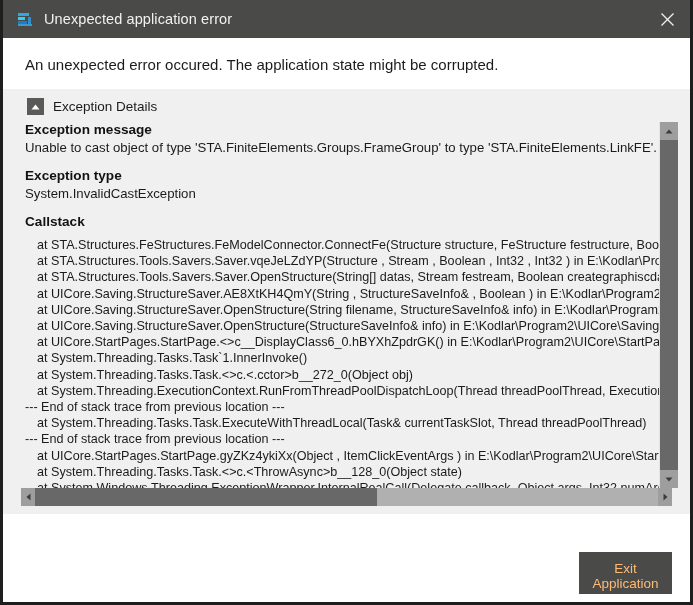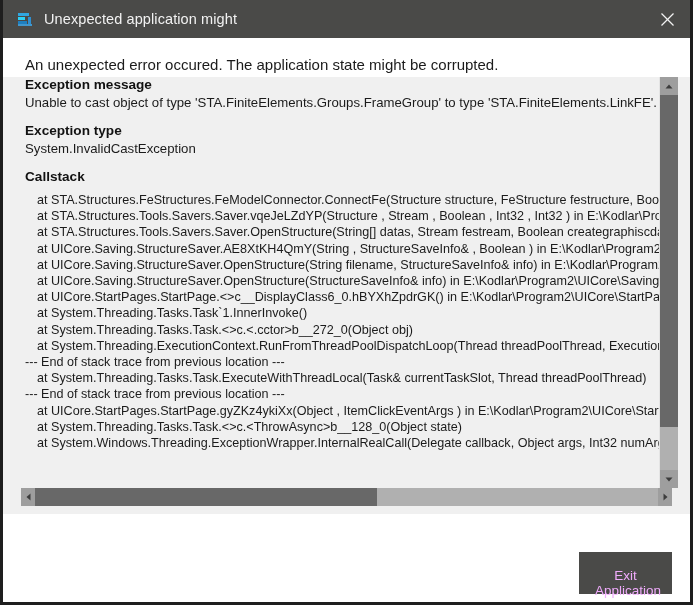--- a/index.html
+++ b/index.html
@@ -65,21 +65,21 @@
     display: flex;
     align-items: center;
     justify-content: center;
     cursor: default;
   }
   #close-button svg { display:block; }
 
   
   #message-band {
     background: #ffffff;
-    padding: 18px 0 4px 22px;
+    padding: 18px 0 16px 22px;
   }
   #message-text {
     font-size: 15px;
     color: #1b1b1b;
     white-space: nowrap;
   }
 
   
   #body-area {
     flex: 1;
@@ -242,56 +242,64 @@
     position: relative;
     flex: none;
   }
   #exit-button {
     position: absolute;
     right: 18px;
     top: 38px;
     width: 93px;
     height: 42px;
     background: #4a4a48;
-    color: #f0abfc;
+    color: #fdba74;
     font-size: 13.5px;
     border: none;
     font-family: "Liberation Sans", sans-serif;
     cursor: default;
-    padding: 16px;
+    padding: 9px;
   }
 </style>
 </head>
 <body>
 
 <div id="dialog">
 
   <div id="titlebar">
     <div id="app-icon">
       <span class="b1"></span>
         <span class="b2"></span>
         <span class="b3"></span>
       <span class="b4"></span>
         <span class="b5"></span>
     </div>
-    <div id="title-text">Unexpected application might</div>
+    <div id="title-text">Unexpected application error</div>
     <div id="close-button">
       <svg width="15" height="15" viewBox="0 0 15 15" aria-hidden="true">
         <line x1="1.5" y1="1.5" x2="13.5" y2="13.5" stroke="#f2f2f2" stroke-width="1.3"></line>
         <line x1="13.5" y1="1.5" x2="1.5" y2="13.5" stroke="#f2f2f2" stroke-width="1.3"></line>
       </svg>
     </div>
   </div>
 
   <div id="message-band">
     <div id="message-text">An unexpected error occured. The application state might be corrupted.</div>
   </div>
 
   <div id="body-area">
 
+    <div id="expander-row">
+      <div id="expander-toggle">
+        <svg width="9" height="6" viewBox="0 0 9 6" aria-hidden="true">
+          <polygon points="4.5,0.5 8.5,5.5 0.5,5.5" fill="#ffffff"></polygon>
+        </svg>
+      </div>
+      <div id="expander-label">Exception Details</div>
+    </div>
 
     <div id="scroll-area">
       <div id="scroll-content">
         <div id="content-inner">
 
           <div class="section-head">Exception message</div>
           <div class="section-body">Unable to cast object of type 'STA.FiniteElements.Groups.FrameGroup' to type 'STA.FiniteElements.LinkFE'.</div>
 
           <div class="section-head">Exception type</div>
           <div class="section-body">System.InvalidCastException</div>

